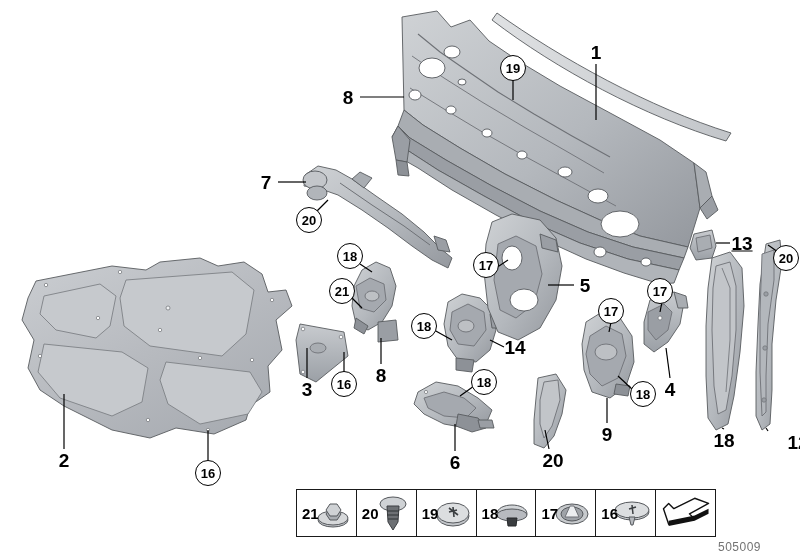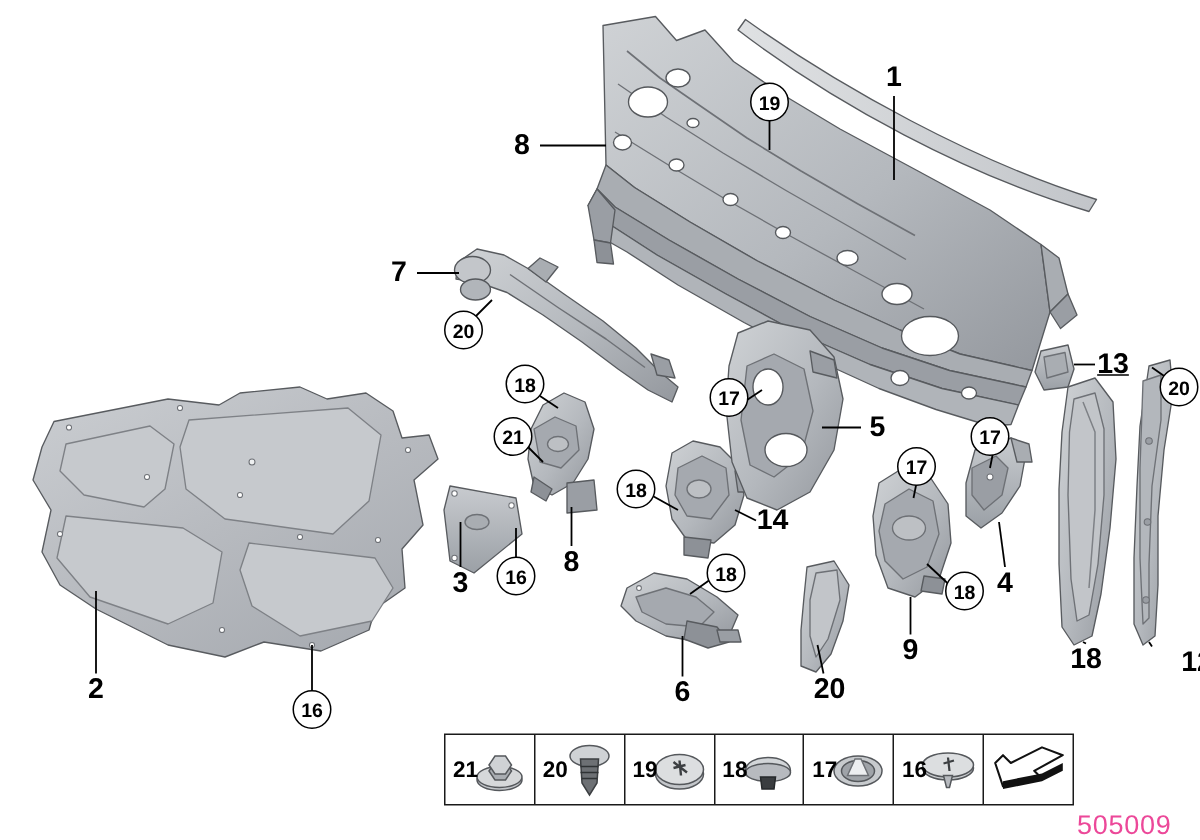--- a/index.html
+++ b/index.html
@@ -16,22 +16,22 @@
                    background:#fff;font-size:13px;}
 
   .legend{position:absolute;left:296px;top:489px;width:420px;height:48px;
           display:flex;border:1.4px solid #1a1a1a;background:#fff;box-sizing:border-box;}
   .legend-cell{flex:1;border-right:1.4px solid #1a1a1a;position:relative;
                display:flex;align-items:center;box-sizing:border-box;}
   .legend-cell:last-child{border-right:none;}
   .legend-num{font-weight:bold;font-size:15px;margin-left:5px;z-index:2;}
   .legend-art{position:absolute;right:2px;top:50%;transform:translateY(-50%);
               width:42px;height:42px;}
-  .diagram-id{position:absolute;left:718px;top:540px;font-size:18px;
-              letter-spacing:.5px;color:#ec4899;}
+  .diagram-id{position:absolute;left:718px;top:540px;font-size:12px;
+              letter-spacing:.5px;color:#737373;}
 </style>
 </head>
 <body>
 
 <div id="stage">
 
   <svg class="layer" viewBox="0 0 800 560">
     <defs>
       <linearGradient id="gmet" x1="0" y1="0" x2="1" y2="1">
         <stop offset="0%" stop-color="#cfd2d5"></stop>

